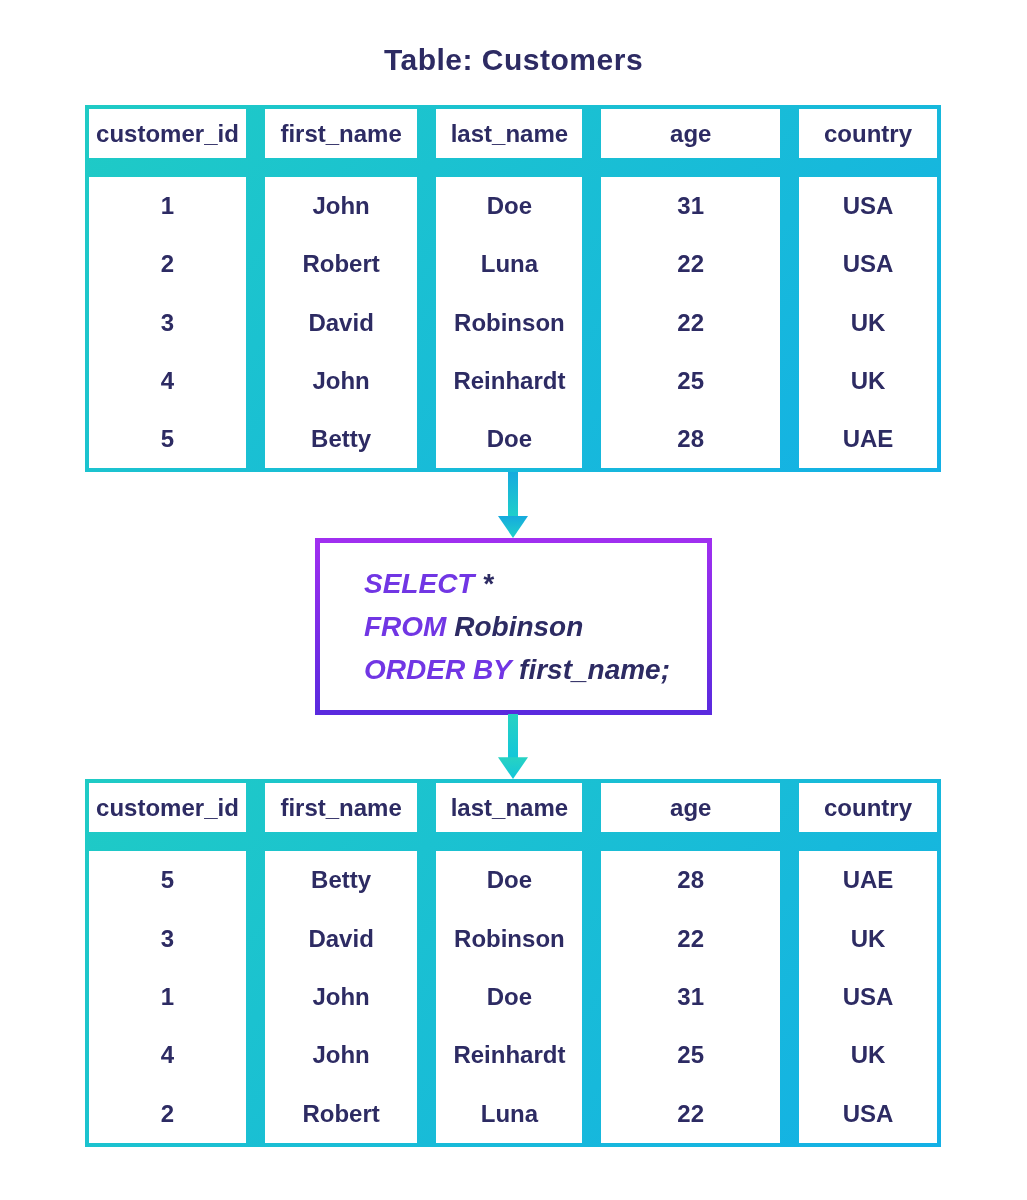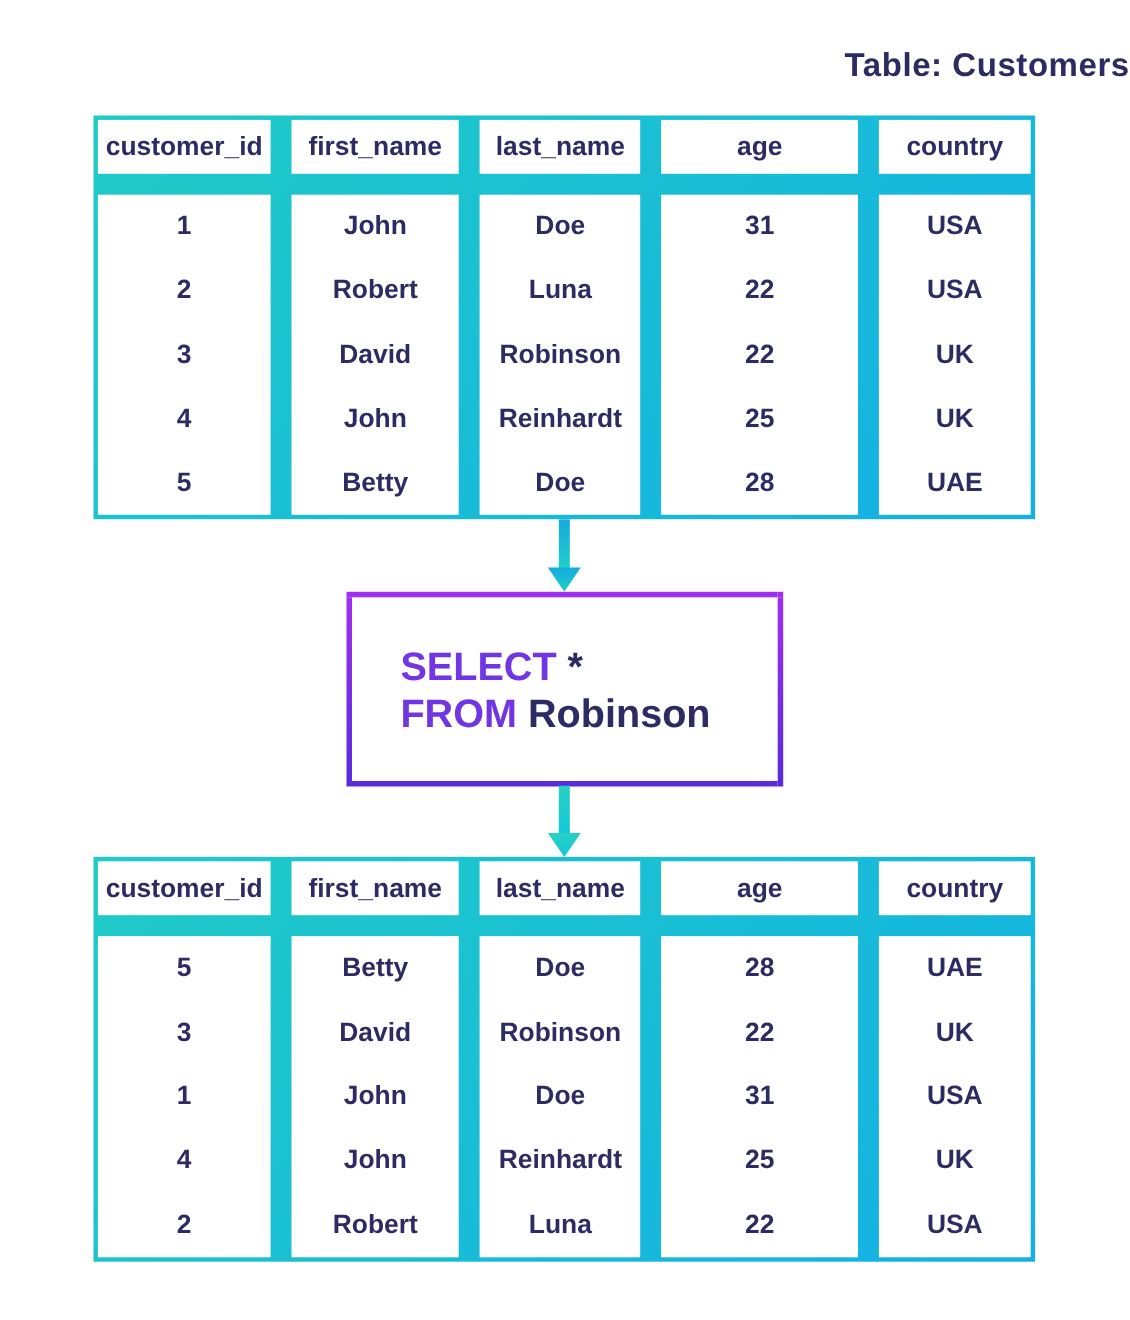--- a/index.html
+++ b/index.html
@@ -17,21 +17,21 @@
   }
   *{box-sizing:border-box;margin:0;padding:0;}
   html,body{background:var(--bg);}
   body{
     width:1027px;height:1200px;position:relative;overflow:hidden;
     font-family:"Liberation Sans",sans-serif;
     color:var(--text-navy);
   }
   .title{
     position:absolute;top:42px;left:0;width:100%;
-    text-align:right;font-size:30px;line-height:36px;font-weight:bold;
+    text-align:center;font-size:30px;line-height:36px;font-weight:bold;
     color:var(--text-navy);letter-spacing:.5px;
   }
   
   .dtable{
     position:absolute;left:85px;width:856px;
     display:grid;
     grid-template-columns:174fr 169fr 162fr 198fr 153fr;
     grid-template-rows:49px 1fr;
     gap:19px;padding:4px;
     background:linear-gradient(135deg,var(--border-teal) 0%,var(--border-blue) 100%);
@@ -61,22 +61,23 @@
   .stop-a2-bot{stop-color:var(--arrow2-bottom);}
   .sql-box{
     position:absolute;left:315px;top:538px;width:397px;height:177px;
     border:5px solid;
     border-image-source:linear-gradient(to bottom,var(--box-purple-top),var(--box-purple-bottom));
     border-image-slice:1;
     display:flex;flex-direction:column;justify-content:center;
     padding-left:44px;
   }
   .sql-line{
-    font-size:36px;line-height:43px;font-weight:bold;
+    font-size:28px;line-height:43px;font-weight:bold;
     white-space:pre;
+    font-style:italic;
   }
   .sql-line .keyword{color:var(--keyword-purple);}
   .sql-line .plain{color:var(--text-navy);}
 </style>
 </head>
 <body>
 
 <div class="title">Table: Customers</div>
 
 <div class="dtable src">
@@ -129,20 +130,21 @@
       <stop offset="1" class="stop-a1-bot"></stop>
     </linearGradient>
   </defs>
   <rect x="13" y="0" width="10" height="46" fill="url(#ag1)"></rect>
   <polygon points="3,44 33,44 18,66" fill="url(#ag1)"></polygon>
 </svg>
 
 <div class="sql-box">
     <div class="sql-line"><span class="keyword">SELECT</span><span class="plain"> *</span></div>
     <div class="sql-line"><span class="keyword">FROM</span><span class="plain"> Robinson</span></div>
+    <div class="sql-line"><span class="keyword">ORDER BY</span><span class="plain"> first_name;</span></div>
   </div>
 
 <svg class="arrow a2" viewBox="0 0 36 66" preserveAspectRatio="none">
   <defs>
     <linearGradient id="ag2" x1="0" y1="0" x2="0" y2="1">
       <stop offset="0" class="stop-a2-top"></stop>
       <stop offset="1" class="stop-a2-bot"></stop>
     </linearGradient>
   </defs>
   <rect x="13" y="0" width="10" height="46" fill="url(#ag2)"></rect>

